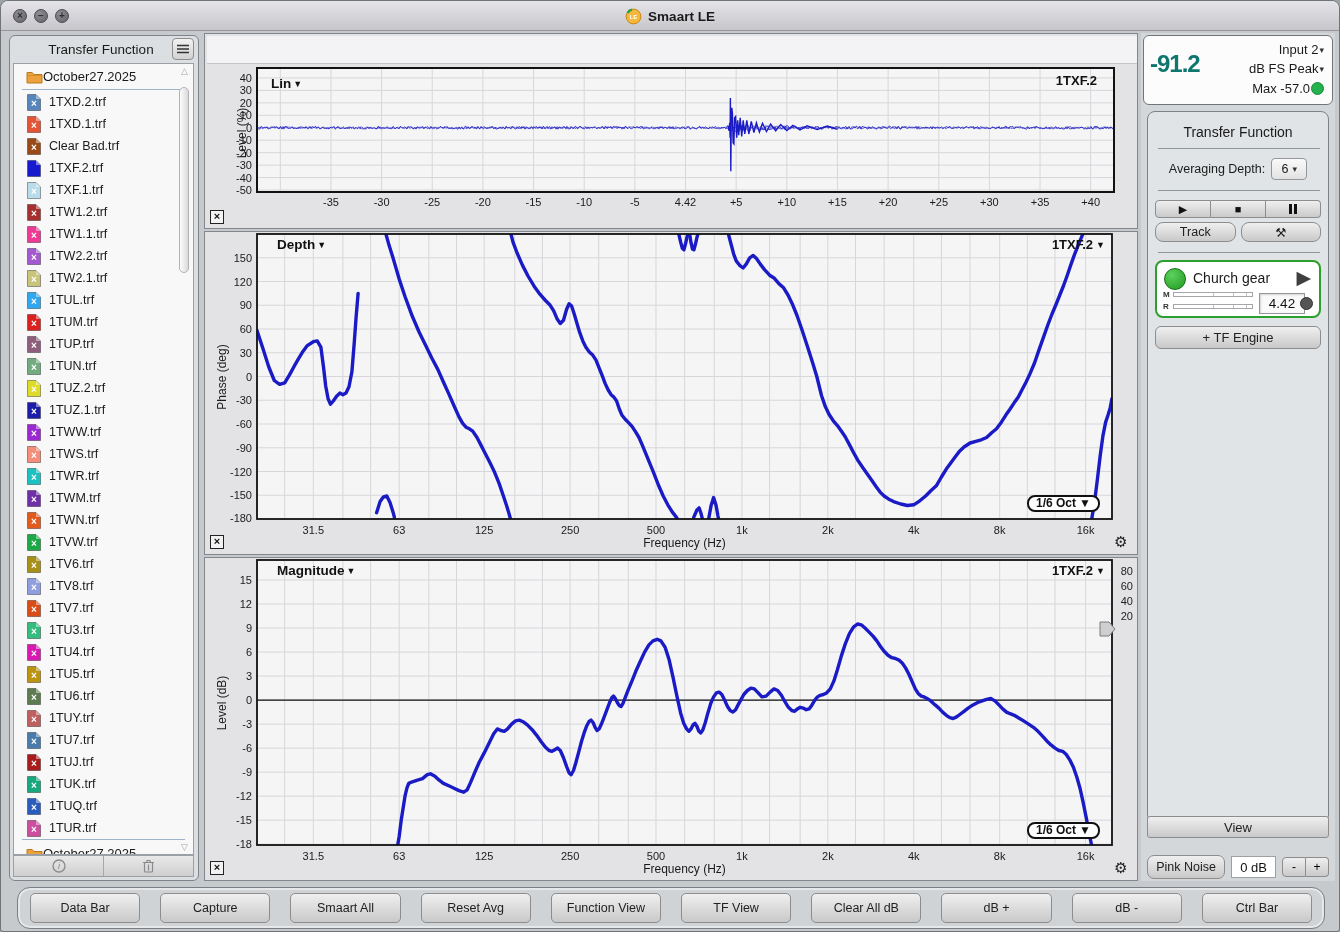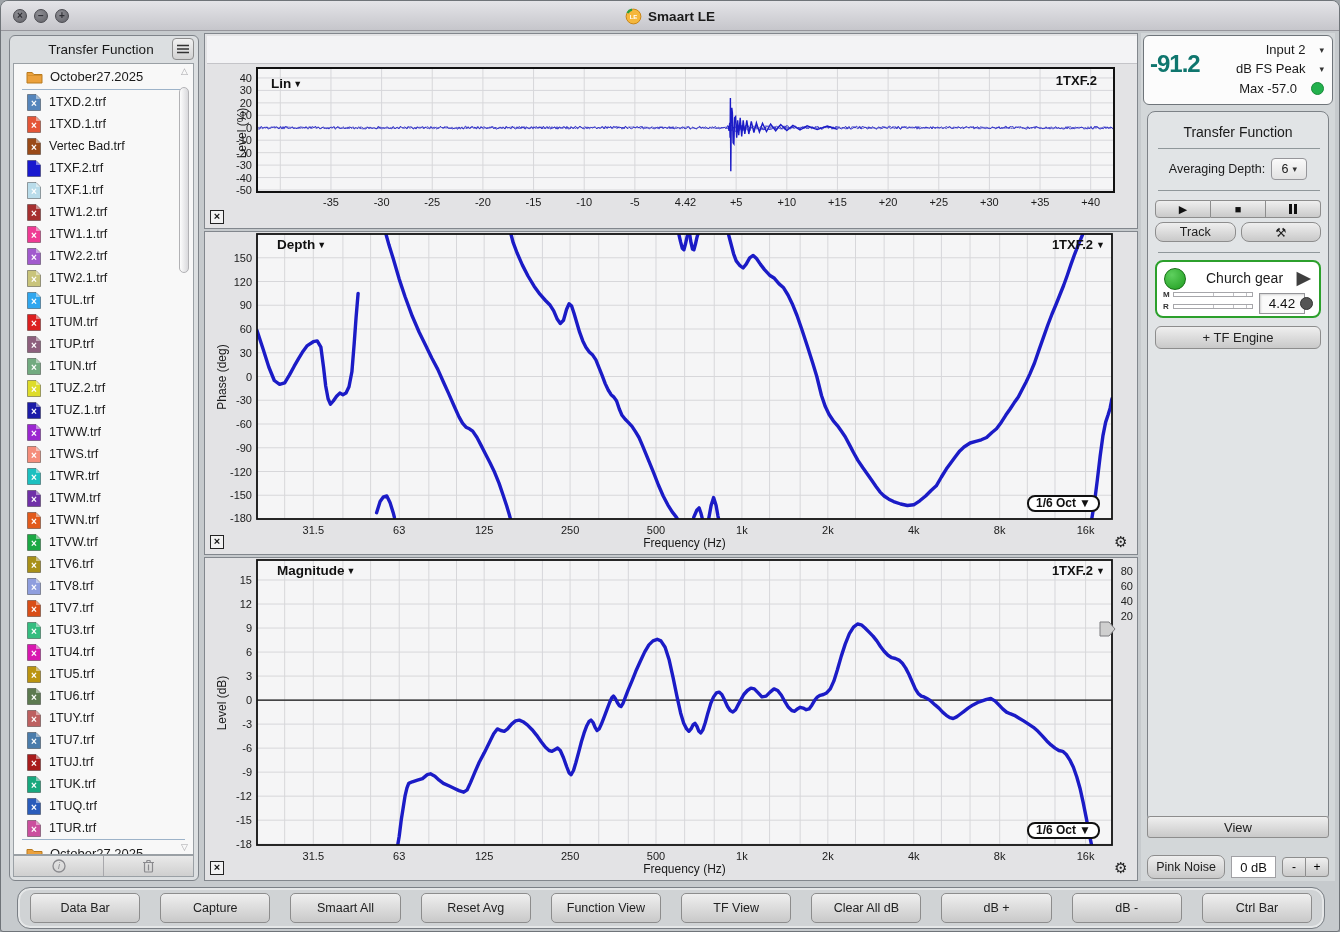--- a/index.html
+++ b/index.html
@@ -19,21 +19,21 @@
        color:#222;text-align:center;display:flex;align-items:center;justify-content:center;}
   
   #sidebar{left:8px;top:34px;width:190px;height:846px;background:#dcdfe1;border:1.5px solid #7f848a;
            border-radius:6px;}
   #sb-header{left:0;top:0;width:100%;height:26px;display:flex;align-items:center;}
   #sb-title{flex:1;text-align:center;font-size:13.5px;color:#1a1a1a;padding-left:20px;}
   #sb-menu{width:20px;height:20px;margin-right:4px;border:1px solid #8d8d8d;border-radius:4px;
            background:linear-gradient(#f2f2f2,#d2d2d2);display:flex;align-items:center;justify-content:center;}
   #sb-list{left:3px;top:27px;width:181px;height:792px;background:#f8f8f8;border:1px solid #9aa0a5;
            overflow:hidden;}
-  .folder-row{display:flex;align-items:center;height:25px;gap:7px;padding-left:12px;font-size:13px;color:#1a1a1a;}
+  .folder-row{display:flex;align-items:center;height:25px;padding-left:12px;font-size:13px;color:#1a1a1a;}
   .blue-div{height:1px;background:#9db3c9;margin:0 8px 1px 8px;}
   .file-row{display:flex;align-items:center;height:22px;gap:8px;padding-left:13px;font-size:12.5px;color:#1a1a1a;}
   .file-row svg{flex:0 0 auto;}
   #sb-scroll{right:2px;top:1px;width:13px;height:788px;}
   #sb-thumb{left:1px;top:22px;width:10px;height:186px;border-radius:5px;border:1px solid #b2b2b5;
             background:linear-gradient(90deg,#fdfdfd,#d9d9dc);}
   .scroll-arrow{left:0;width:13px;height:12px;color:#a6a6aa;font-size:9px;text-align:center;line-height:12px;}
   #sb-footer{left:3px;bottom:3px;width:181px;height:22px;display:flex;border:1px solid #9aa0a5;
              background:linear-gradient(#e9e9e9,#cfcfcf);}
   .sbf-btn{flex:1;display:flex;align-items:center;justify-content:center;color:#8a8a8e;}
@@ -53,21 +53,21 @@
              height:17px;line-height:17px;padding:0 7px;color:#111;display:flex;align-items:center;gap:3px;}
   .close-box{width:14px;height:14px;border:1.5px solid #222;background:#f2f2f2;color:#111;
              font-weight:bold;font-size:11px;line-height:11px;text-align:center;}
   .gear{font-size:15px;color:#222;line-height:15px;}
   svg text{font-family:"Liberation Sans",sans-serif;}
   
   #rightcol{left:1140px;top:32px;width:194px;height:848px;background:#d3d7d9;}
   #meter-box{left:2px;top:2px;width:190px;height:70px;background:#fcfcfc;border:1.5px solid #6f757a;
              border-radius:6px;}
   #meter-value{left:6px;top:14px;font-size:24px;font-weight:bold;color:#0f766e;letter-spacing:-1px;}
-  .meter-line{right:8px;display:flex;align-items:center;gap:14px;font-size:13px;color:#1a1a1a;}
+  .meter-line{right:8px;display:flex;align-items:center;gap:1px;font-size:13px;color:#1a1a1a;}
   .dd-arrow{font-size:9px;color:#333;}
   .green-dot{width:11px;height:11px;border-radius:50%;background:#23b14d;border:1px solid #188a39;}
   #tf-panel{left:6px;top:78px;width:182px;height:712px;background:#e1e4e6;border:1.5px solid #7d8287;
             border-radius:8px;}
   #tf-title{left:0;top:12px;width:100%;text-align:center;font-size:14px;color:#1a1a1a;}
   .hr{left:10px;width:162px;height:0;border-top:1.5px solid #8f979a;}
   #avg-row{left:0;top:46px;width:100%;display:flex;align-items:center;justify-content:center;gap:6px;
            font-size:12.5px;color:#1a1a1a;}
   #avg-box{width:34px;height:20px;border:1px solid #96969a;border-radius:4px;background:linear-gradient(#fafafa,#e2e2e2);
            display:flex;align-items:center;justify-content:center;gap:4px;font-size:12.5px;}
@@ -76,21 +76,21 @@
           align-items:center;justify-content:center;font-size:11px;color:#111;}
   .tr-btn:first-child{border-radius:4px 0 0 4px;}
   .tr-btn:last-child{border-radius:0 4px 4px 0;border-left:none;}
   .tr-btn.mid{border-left:none;}
   .pause-bar{width:3px;height:10px;background:#111;}
   #track-row{left:7px;top:110px;width:166px;height:18px;display:flex;gap:5px;}
   #track-row .btn{flex:1;height:18px;border-radius:8px;font-size:12.5px;}
   #engine-box{left:7px;top:148px;width:166px;height:58px;background:#fff;border:2px solid #2ca02c;border-radius:8px;}
   #led{left:7px;top:6px;width:22px;height:22px;border-radius:50%;border:1px solid #157015;
        background:radial-gradient(circle at 35% 30%,#5ed05e,#1f9c1f);}
-  #engine-name{left:36px;top:8px;font-size:14px;color:#1a1a1a;margin-left:13px;}
+  #engine-name{left:36px;top:8px;font-size:14px;color:#1a1a1a;}
   #engine-play{right:8px;top:4px;font-size:19px;color:#3f3f3f;}
   .mr-label{left:6px;font-size:8px;font-weight:bold;color:#333;}
   .mr-bar{left:16px;width:80px;height:5px;background:#fff;border:1px solid #a6a6aa;}
   .mr-tick{position:absolute;top:0;width:1px;height:100%;background:#c0c0c4;}
   #delay-box{left:102px;top:31px;width:46px;height:21px;border:1px solid #96969a;background:#fafafa;
              box-shadow:inset 1px 1px 2px rgba(0,0,0,.15);display:flex;align-items:center;justify-content:center;
              font-size:13.5px;color:#111;}
   #rec-dot{right:6px;top:35px;width:13px;height:13px;border-radius:50%;background:#555;border:1px solid #333;}
   #add-engine{left:7px;top:214px;width:166px;height:23px;border-radius:6px;font-size:13px;}
   #view-bar{left:6px;top:783px;width:182px;height:22px;border-radius:3px;font-size:13px;}
@@ -99,21 +99,21 @@
   #gain-box{width:46px;height:20px;background:#fff;border:1px solid #a0a0a4;display:flex;align-items:center;
             justify-content:center;font-size:13px;color:#111;}
   #gain-steppers{display:flex;height:20px;}
   .step-btn{width:22px;border:1px solid #8d8d8d;background:linear-gradient(#efefef,#cacaca);
             display:flex;align-items:center;justify-content:center;font-size:12px;}
   .step-btn:first-child{border-radius:4px 0 0 4px;}
   .step-btn:last-child{border-radius:0 4px 4px 0;border-left:none;}
   
   #toolbar{left:16px;top:886px;width:1308px;height:42px;background:#d0d3d5;border:1.5px solid #7a7f85;
            border-radius:13px;box-shadow:inset 0 0 0 2px rgba(255,255,255,.45);
-           display:flex;align-items:center;justify-content:flex-start;padding:0 12px;gap:20px;}
+           display:flex;align-items:center;justify-content:center;padding:0 12px;gap:20px;}
   #toolbar .btn{width:119px;height:28px;font-size:12.5px;border-radius:5px;}
 </style>
 </head>
 <body>
 
 <div id="app">
 
   <div id="titlebar" class="abs">
     <div class="tl abs" style="left:12px">×</div>
     <div class="tl abs" style="left:33px">−</div>
@@ -166,21 +166,21 @@
               <text x="7" y="13" text-anchor="middle" font-size="10" font-weight="bold" fill="#fff">×</text>
             </svg>
             <span>1TXD.1.trf</span>
           </div>
           <div class="file-row">
             <svg width="14" height="17" viewBox="0 0 14 17">
               <path d="M0.5 0.5 h8.5 l4.5 4.5 v11.5 h-13 z" fill="#9a4a18" stroke="rgba(0,0,0,.35)"></path>
               <path d="M9 0.5 l4.5 4.5 h-4.5 z" fill="#ffffff" opacity="0.45"></path>
               <text x="7" y="13" text-anchor="middle" font-size="10" font-weight="bold" fill="#fff">×</text>
             </svg>
-            <span>Vertec Bad.trf</span>
+            <span>Clear Bad.trf</span>
           </div>
           <div class="file-row">
             <svg width="14" height="17" viewBox="0 0 14 17">
               <path d="M0.5 0.5 h8.5 l4.5 4.5 v11.5 h-13 z" fill="#1818cf" stroke="rgba(0,0,0,.35)"></path>
               <path d="M9 0.5 l4.5 4.5 h-4.5 z" fill="#ffffff" opacity="0.45"></path>
             </svg>
             <span>1TXF.2.trf</span>
           </div>
           <div class="file-row">
             <svg width="14" height="17" viewBox="0 0 14 17">

